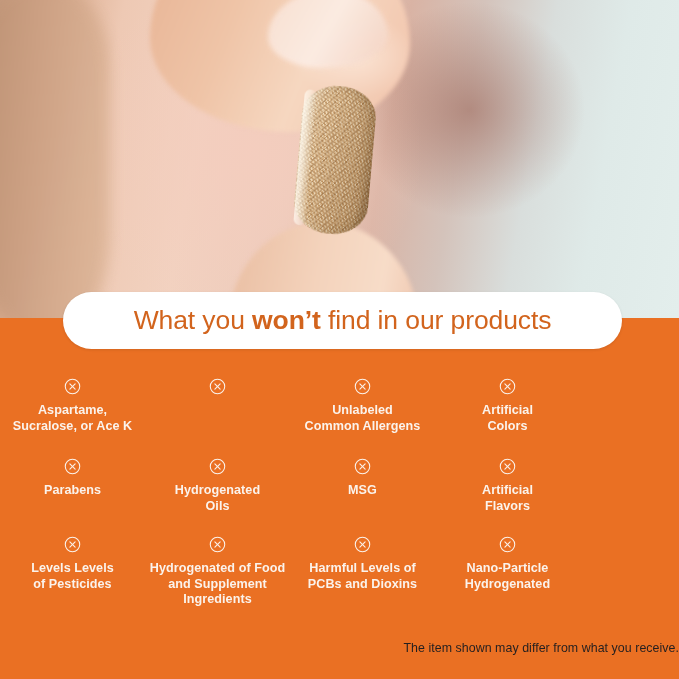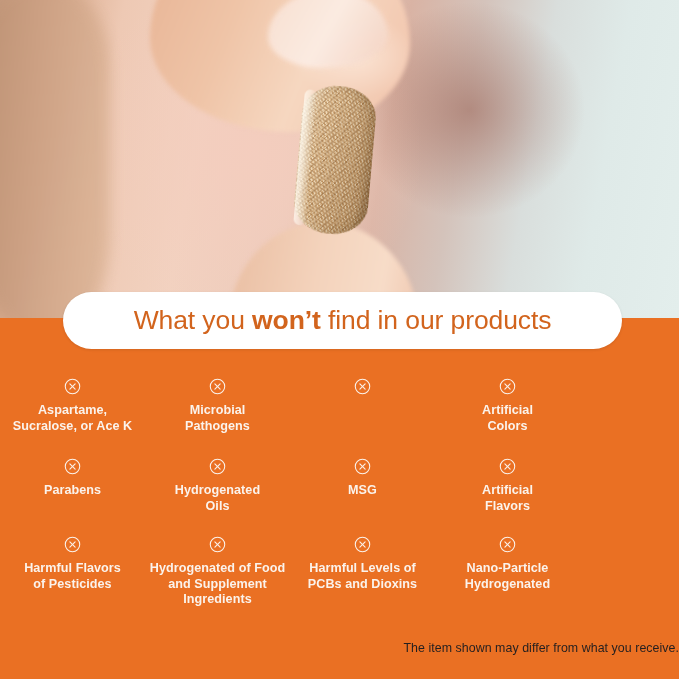--- a/index.html
+++ b/index.html
@@ -251,29 +251,29 @@
         </svg>
         <div class="cell-label">Aspartame,
 Sucralose, or Ace K</div>
       </div>
       <div class="cell">
         <svg class="x-icon" viewBox="0 0 24 24">
           <circle cx="12" cy="12" r="10.2" fill="none" stroke="#FBF3EC" stroke-width="1.5"></circle>
           <line x1="8.3" y1="8.3" x2="15.7" y2="15.7" stroke="#FBF3EC" stroke-width="1.5" stroke-linecap="round"></line>
           <line x1="15.7" y1="8.3" x2="8.3" y2="15.7" stroke="#FBF3EC" stroke-width="1.5" stroke-linecap="round"></line>
         </svg>
-        <div class="cell-label">Microbial
-Pathogens</div>
-      </div>
-      <div class="cell">
-        <svg class="x-icon" viewBox="0 0 24 24">
-          <circle cx="12" cy="12" r="10.2" fill="none" stroke="#FBF3EC" stroke-width="1.5"></circle>
-          <line x1="8.3" y1="8.3" x2="15.7" y2="15.7" stroke="#FBF3EC" stroke-width="1.5" stroke-linecap="round"></line>
-          <line x1="15.7" y1="8.3" x2="8.3" y2="15.7" stroke="#FBF3EC" stroke-width="1.5" stroke-linecap="round"></line>
-        </svg>
+      </div>
+      <div class="cell">
+        <svg class="x-icon" viewBox="0 0 24 24">
+          <circle cx="12" cy="12" r="10.2" fill="none" stroke="#FBF3EC" stroke-width="1.5"></circle>
+          <line x1="8.3" y1="8.3" x2="15.7" y2="15.7" stroke="#FBF3EC" stroke-width="1.5" stroke-linecap="round"></line>
+          <line x1="15.7" y1="8.3" x2="8.3" y2="15.7" stroke="#FBF3EC" stroke-width="1.5" stroke-linecap="round"></line>
+        </svg>
+        <div class="cell-label">Unlabeled
+Common Allergens</div>
       </div>
       <div class="cell">
         <svg class="x-icon" viewBox="0 0 24 24">
           <circle cx="12" cy="12" r="10.2" fill="none" stroke="#FBF3EC" stroke-width="1.5"></circle>
           <line x1="8.3" y1="8.3" x2="15.7" y2="15.7" stroke="#FBF3EC" stroke-width="1.5" stroke-linecap="round"></line>
           <line x1="15.7" y1="8.3" x2="8.3" y2="15.7" stroke="#FBF3EC" stroke-width="1.5" stroke-linecap="round"></line>
         </svg>
         <div class="cell-label">Artificial
 Colors</div>
       </div>
@@ -316,21 +316,21 @@
       </div>
     </div>
 
     <div class="grid-row r3">
       <div class="cell">
         <svg class="x-icon" viewBox="0 0 24 24">
           <circle cx="12" cy="12" r="10.2" fill="none" stroke="#FBF3EC" stroke-width="1.5"></circle>
           <line x1="8.3" y1="8.3" x2="15.7" y2="15.7" stroke="#FBF3EC" stroke-width="1.5" stroke-linecap="round"></line>
           <line x1="15.7" y1="8.3" x2="8.3" y2="15.7" stroke="#FBF3EC" stroke-width="1.5" stroke-linecap="round"></line>
         </svg>
-        <div class="cell-label">Harmful Flavors
+        <div class="cell-label">Levels Levels
 of Pesticides</div>
       </div>
       <div class="cell">
         <svg class="x-icon" viewBox="0 0 24 24">
           <circle cx="12" cy="12" r="10.2" fill="none" stroke="#FBF3EC" stroke-width="1.5"></circle>
           <line x1="8.3" y1="8.3" x2="15.7" y2="15.7" stroke="#FBF3EC" stroke-width="1.5" stroke-linecap="round"></line>
           <line x1="15.7" y1="8.3" x2="8.3" y2="15.7" stroke="#FBF3EC" stroke-width="1.5" stroke-linecap="round"></line>
         </svg>
         <div class="cell-label">Hydrogenated of Food
 and Supplement

